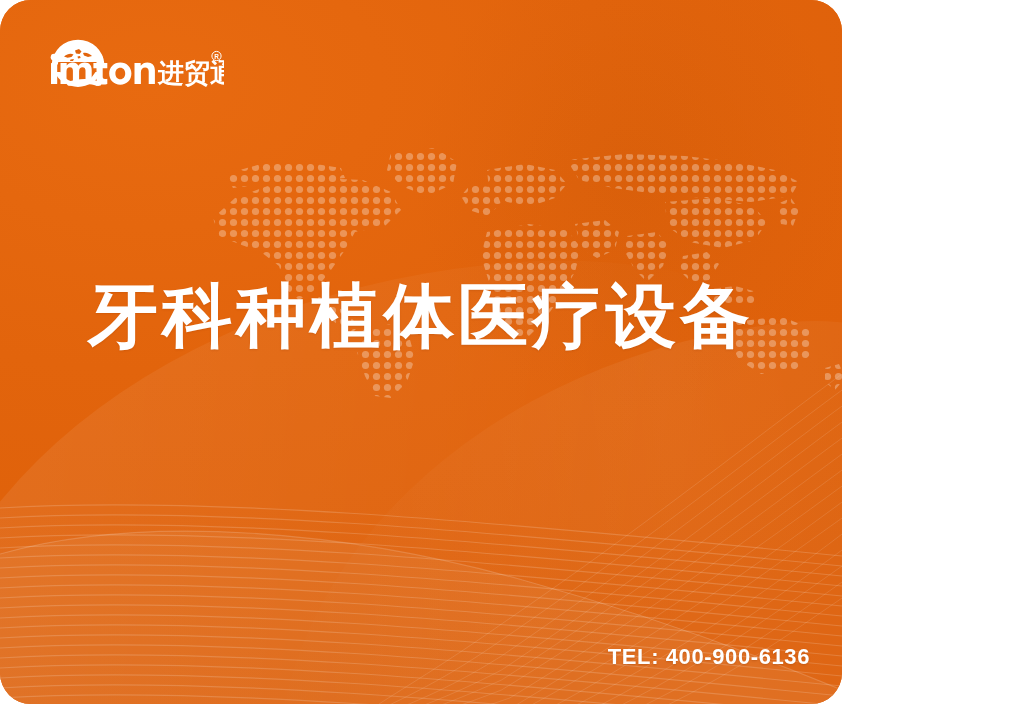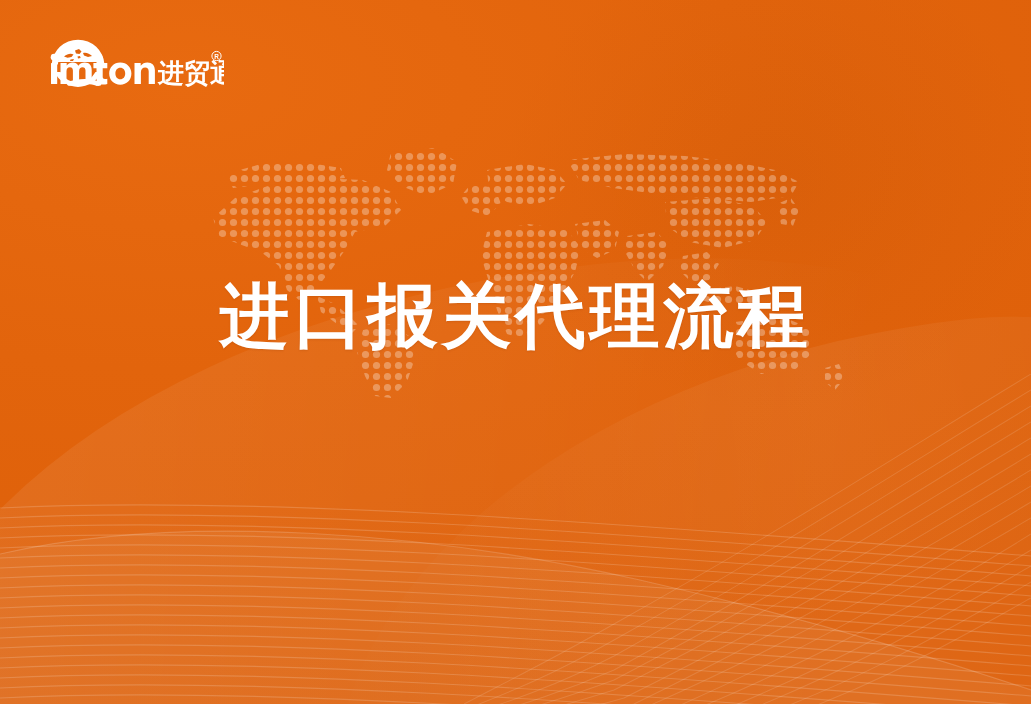--- a/index.html
+++ b/index.html
@@ -5,25 +5,26 @@
 <style>
   html, body {
     margin: 0;
     padding: 0;
     background: #ffffff;
   }
   * { box-sizing: border-box; }
 
   .banner {
     position: relative;
-    width: 1031px;
+    width: 842px;
     height: 704px;
     overflow: hidden;
     background: #e2640c;
     font-family: "Liberation Sans", "DejaVu Sans", sans-serif;
+    border-radius: 31px;
     -webkit-font-smoothing: antialiased;
   }
 
   
   .bg-base {
     position: absolute;
     inset: 0;
     background:
       radial-gradient(120% 90% at 18% 12%, #e86a10 0%, #e2640c 45%, #dd5f09 100%);
   }
@@ -307,17 +308,18 @@
       <text x="114" y="48" font-family="'Liberation Sans','DejaVu Sans',sans-serif" font-size="26" font-weight="700" fill="#ffffff">进贸通</text>
 
       <g>
         <circle cx="172.5" cy="22" r="4.6" fill="none" stroke="#ffffff" stroke-width="1"></circle>
         <text x="172.5" y="25" text-anchor="middle" font-family="'Liberation Sans','DejaVu Sans',sans-serif" font-size="6.4" font-weight="700" fill="#ffffff">R</text>
       </g>
     </svg>
   </div>
 
   <div class="headline">
-    <span class="line">进口报关代理流程</span>
-  </div>
-
+    <span class="line">牙科种植体医疗设备</span>
+  </div>
+
+  <div class="tel">TEL: 400-900-6136</div>
 
 </div>
 
 </body></html>

